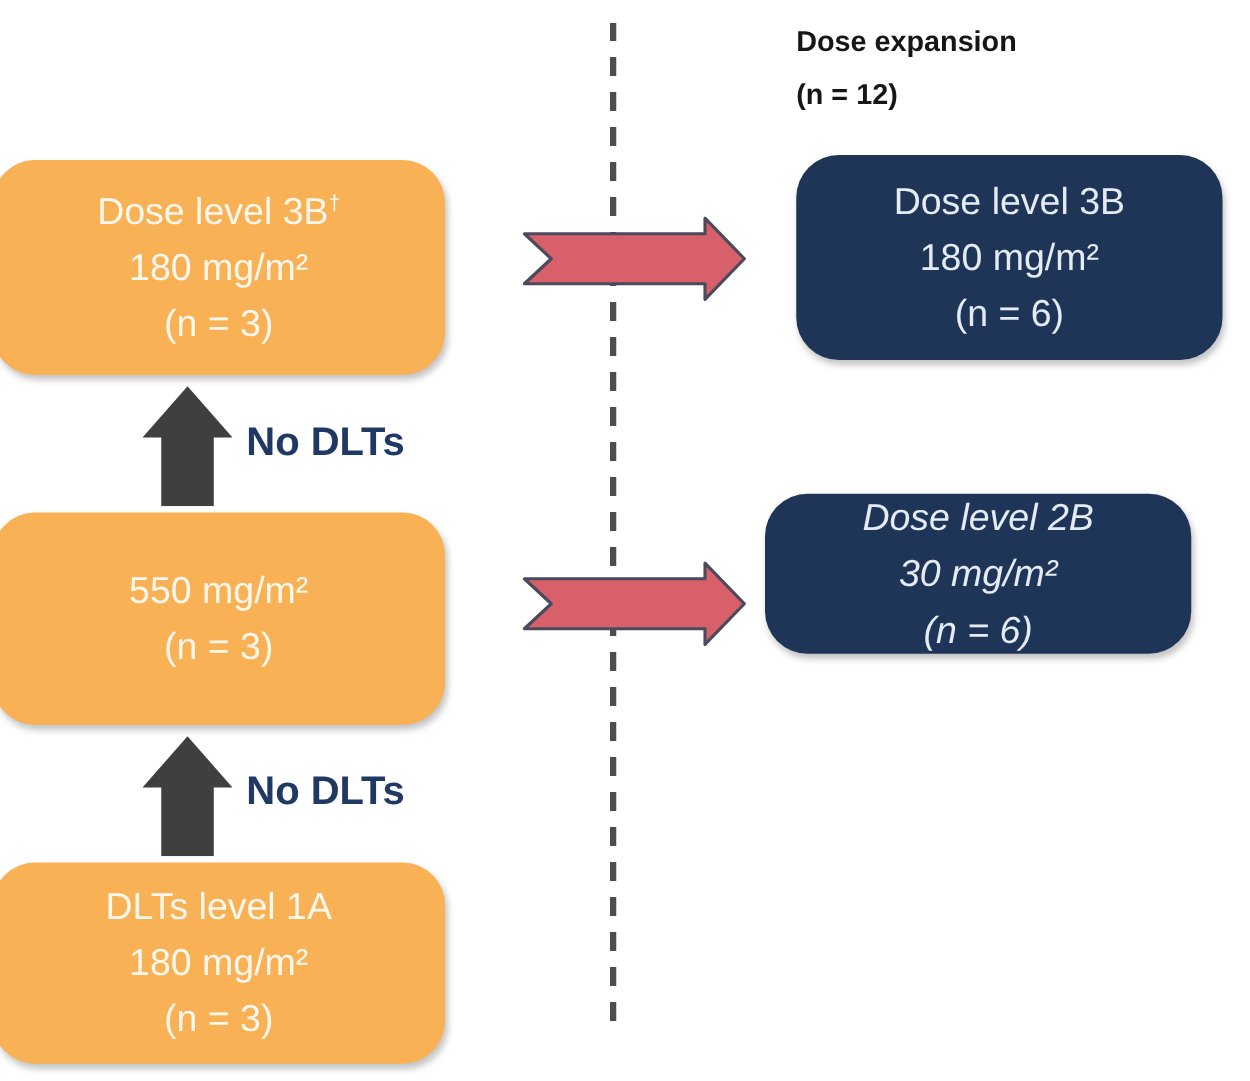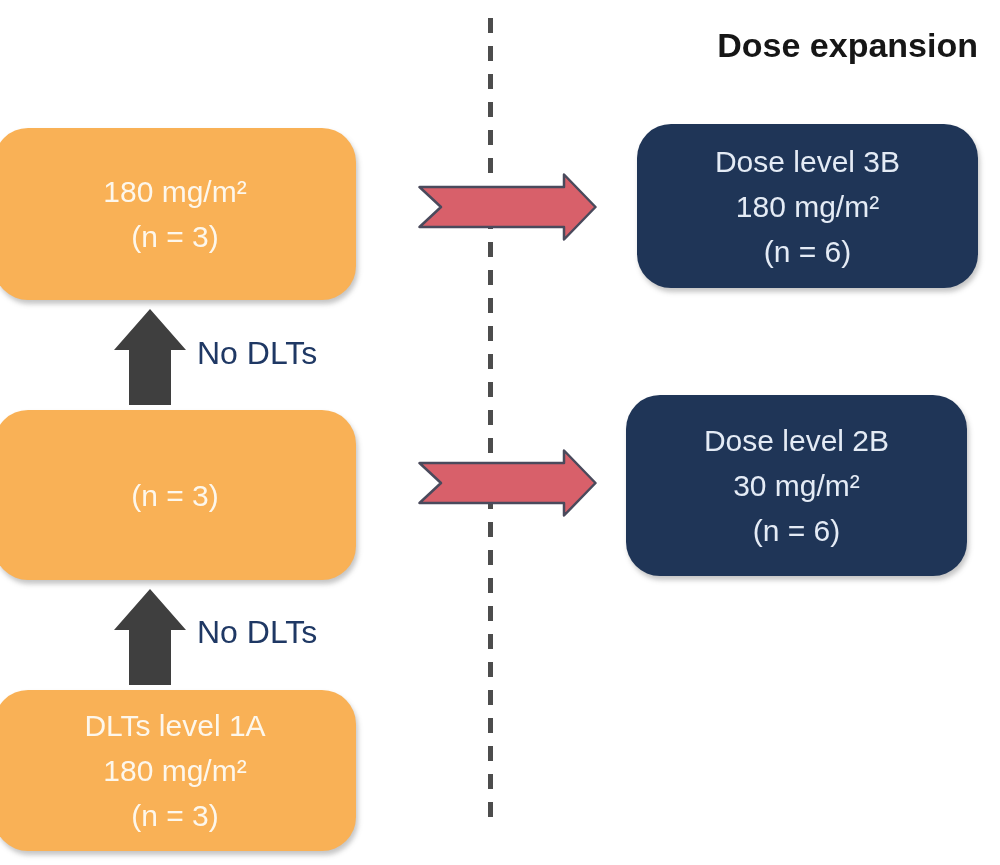--- a/index.html
+++ b/index.html
@@ -34,26 +34,26 @@
   .box.navy {
     background: #1F3557;
     color: #E4EBF5;
   }
   .box sup { font-size: 17px; line-height: 0; }
 
   
   .expansion-header {
     position: absolute;
     left: 637px;
-    top: 24px;
+    top: 12px;
     width: 341px;
-    text-align: right;
+    text-align: left;
     color: #161616;
     font-weight: bold;
-    font-size: 34px;
+    font-size: 23px;
     line-height: 42px;
   }
 
   
   .divider {
     position: absolute;
     left: 488px;
     top: 18px;
     width: 5px;
     height: 810px;
@@ -66,58 +66,61 @@
 
   
   .up-arrow { position: absolute; left: 114px; width: 72px; height: 96px; }
   .right-arrow { position: absolute; left: 418px; width: 180px; height: 68px; }
 
   .no-dlts {
     position: absolute;
     left: 197px;
     width: 180px;
     color: #1F3864;
-    font-weight: normal;
+    font-weight: bold;
     font-size: 32px;
     white-space: nowrap;
   }
 </style>
 </head>
 <body>
 
 <div class="canvas">
 
   <div class="expansion-header">
     <div>Dose expansion</div>
+    <div>(n = 12)</div>
   </div>
 
   <div class="divider"></div>
 
   <div class="box orange" style="top:128px; height:172px;">
+    <div><span>Dose level 3B</span><sup>†</sup></div>
     <div>180 mg/m²</div>
     <div>(n = 3)</div>
   </div>
 
   <div class="box orange" style="top:410px; height:170px;">
+    <div>550 mg/m²</div>
     <div>(n = 3)</div>
   </div>
 
   <div class="box orange" style="top:690px; height:161px;">
     <div><span>DLTs level 1A</span><sup></sup></div>
     <div>180 mg/m²</div>
     <div>(n = 3)</div>
   </div>
 
   <div class="box navy" style="left:637px; top:124px; width:341px; height:164px;">
     <div>Dose level 3B</div>
     <div>180 mg/m²</div>
     <div>(n = 6)</div>
   </div>
 
-  <div class="box navy" style="left:626px; top:395px; width:341px; height:181px;">
+  <div class="box navy" style="left:612px; top:395px; width:341px; height:128px;font-style:italic;">
     <div>Dose level 2B</div>
     <div>30 mg/m²</div>
     <div>(n = 6)</div>
   </div>
 
   <svg class="up-arrow" style="top:309px;" viewBox="0 0 72 96">
     <polygon points="36,0 72,41 57,41 57,96 15,96 15,41 0,41" fill="#3F3F3F"></polygon>
   </svg>
   <div class="no-dlts" style="top:335px;">No DLTs</div>
 

